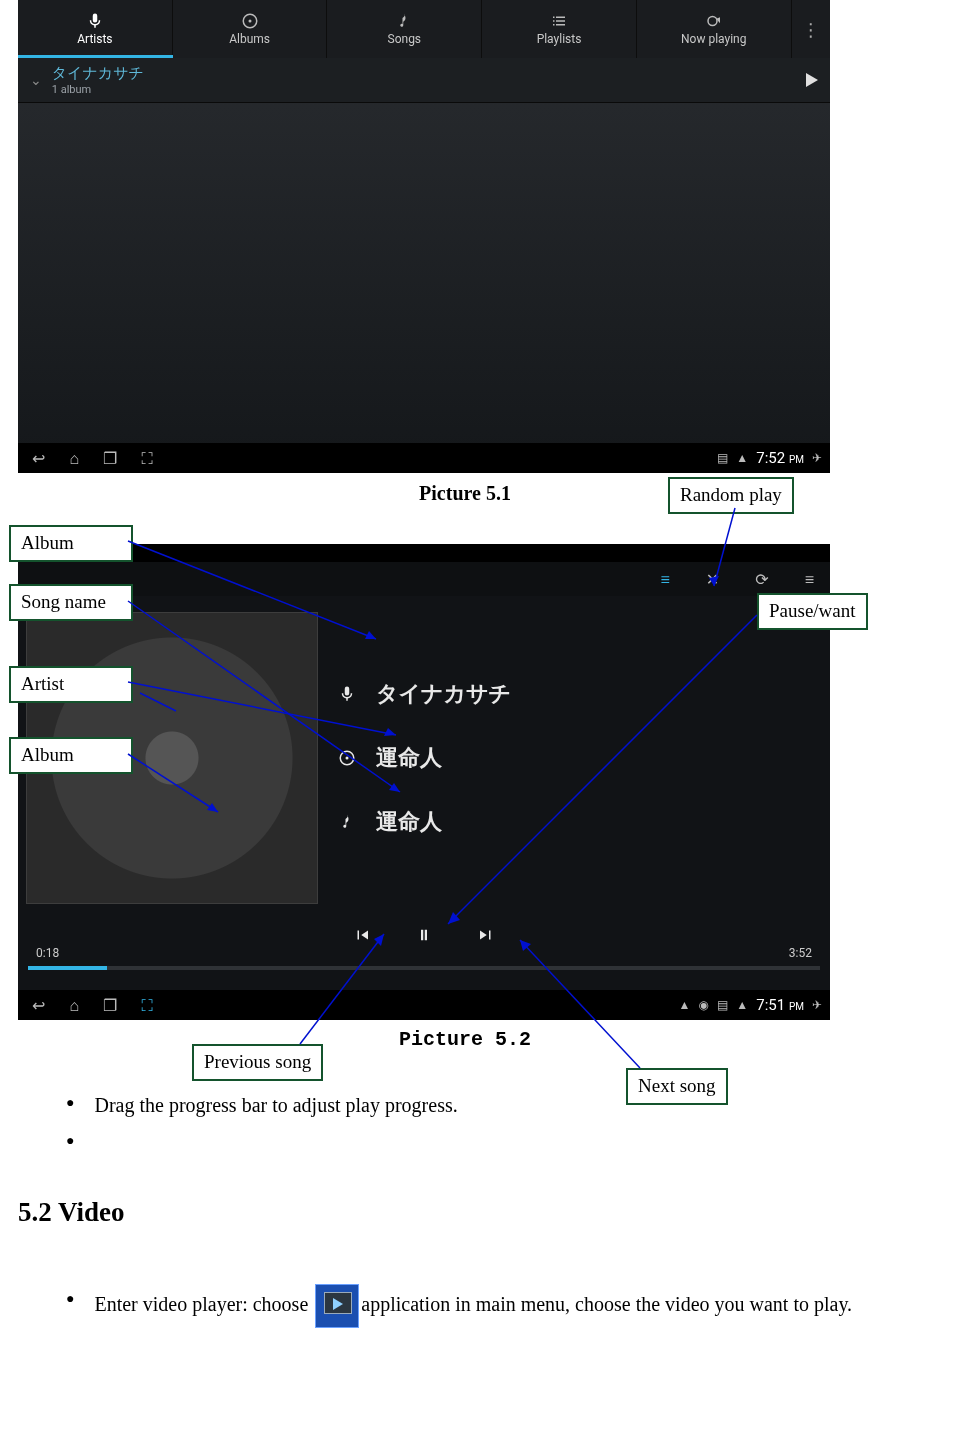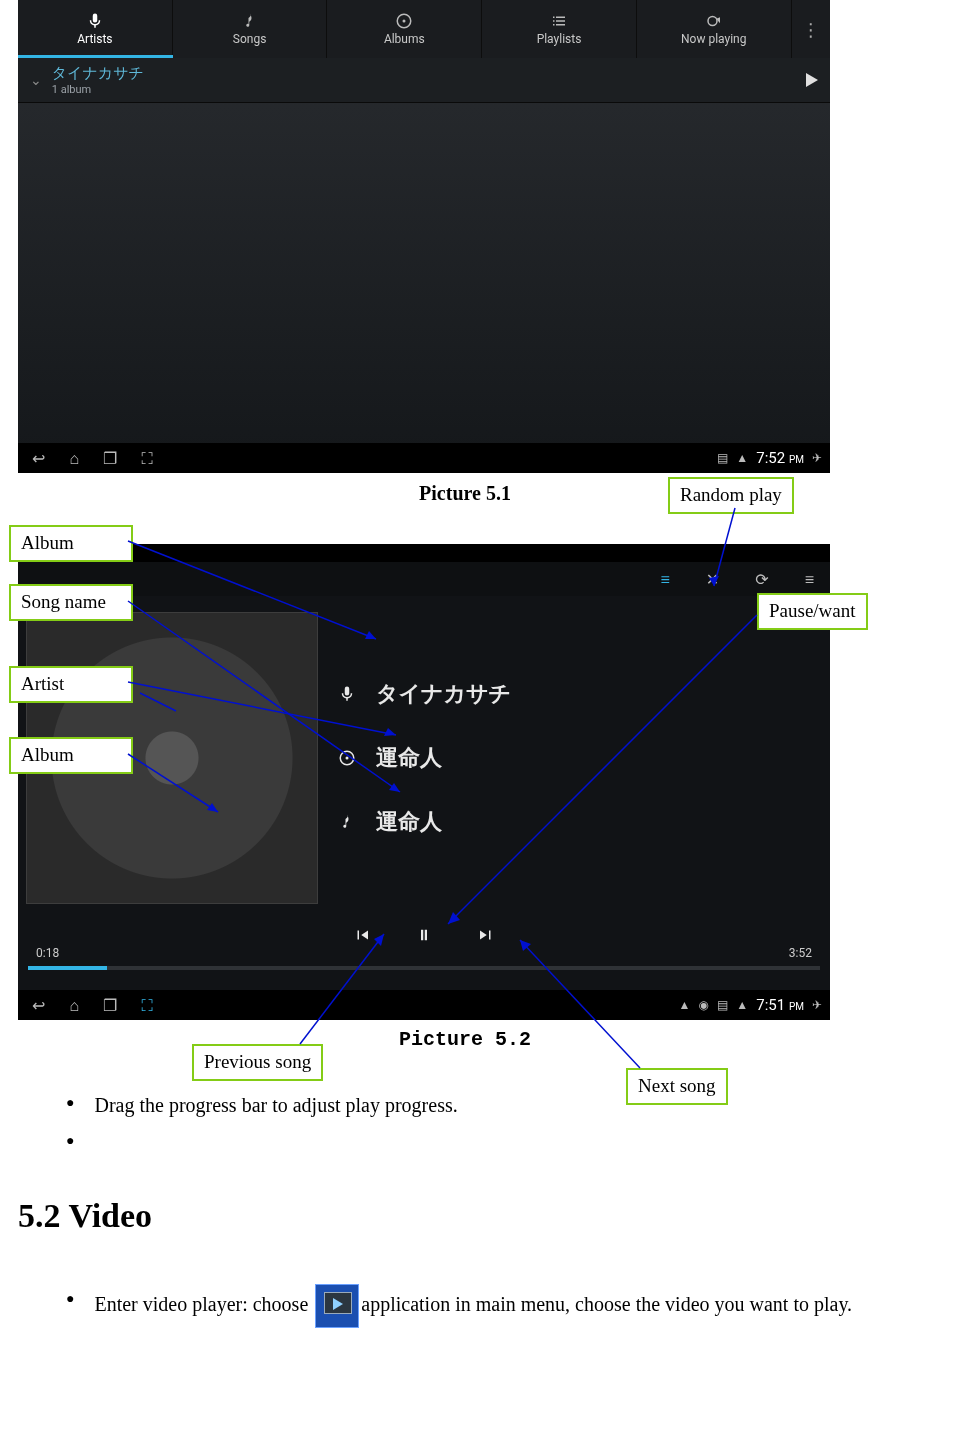--- a/index.html
+++ b/index.html
@@ -34,59 +34,59 @@
   .albumart{width:290px;height:290px;background:radial-gradient(circle at 50% 50%, #555 0 26px, #3a3a3a 27px 120px, #2a2a2a 121px 160px);border:1px solid #3d3d3d;position:relative;}
   .npinfo{flex:1;display:flex;flex-direction:column;justify-content:center;gap:34px;color:#e8e8e8;font-size:22px;font-weight:bold;}
   .npr{display:flex;align-items:center;gap:20px;}
   .npr svg{width:18px;height:18px;}
   .controls{display:flex;align-items:center;justify-content:center;gap:44px;padding:6px 0 2px;color:#eaeaea;}
   .controls svg{width:18px;height:18px;}
   .times{display:flex;justify-content:space-between;font-size:12px;color:#ccc;padding:0 18px;}
   .progress{height:4px;background:#2f3236;margin:6px 10px;position:relative;}
   .progress .bar{position:absolute;left:0;top:0;bottom:0;width:10%;background:#33b5e5;}
   
-  .label{position:absolute;background:#fff;border:2px solid #84cc16;font-family:"Times New Roman",serif;font-size:19px;padding:5px 10px;line-height:1.2;}
+  .label{position:absolute;background:#fff;border:2px solid #14532d;font-family:"Times New Roman",serif;font-size:19px;padding:5px 10px;line-height:1.2;}
   .ptitle{position:absolute;font-family:"Times New Roman",serif;font-weight:bold;font-size:20px;left:12px;right:0;text-align:center;}
   .p2title{font-family:"SimSun","Courier New",monospace;font-size:20px;}
   svg.leader{position:absolute;overflow:visible;pointer-events:none;}
   svg.leader line{stroke:#0010d0;stroke-width:1.5;}
   svg.leader polygon{fill:#0010d0;}
   .body{position:absolute;font-family:"Times New Roman",serif;font-size:20px;line-height:1.7;}
   .body .bul{display:flex;gap:20px;margin:4px 0;}
   .body .bul .dot{font-size:14px;line-height:30px;}
-  .h2{position:absolute;font-family:"Times New Roman",serif;font-weight:bold;font-size:34px;}
+  .h2{position:absolute;font-family:"Times New Roman",serif;font-weight:bold;font-size:27px;}
   .vicon{display:inline-block;width:42px;height:42px;vertical-align:middle;background:#1b4fb0;position:relative;border:1px solid #6aa0ff;margin:0 2px;}
   .vicon::before{content:"";position:absolute;left:8px;top:7px;width:26px;height:20px;background:#2b3640;border:1px solid #9ab;}
   .vicon::after{content:"";position:absolute;left:17px;top:13px;width:0;height:0;border-left:10px solid #8fd0ff;border-top:6px solid transparent;border-bottom:6px solid transparent;}
 </style>
 </head>
 <body>
 
 <div class="page">
 
   <div class="shot shot1">
     <div class="tabs">
       <div class="tab active">
         <svg viewBox="0 0 24 24" fill="#fff">
             <path d="M12 14a3 3 0 003-3V5a3 3 0 10-6 0v6a3 3 0 003 3zm5-3a5 5 0 01-10 0H5a7 7 0 006 6.9V21h2v-3.1A7 7 0 0019 11h-2z"></path>
           </svg>
         <span>Artists</span>
       </div>
       <div class="tab">
         <svg viewBox="0 0 24 24" fill="#bbb">
-            <path d="M12 2c1 2 2 4 2 6 0 3-2 4-3 5v5a2 2 0 11-1-2V8c1-1 3-2 3-4 0-1-1-2-1-2z"></path>
-          </svg>
-        <span>Songs</span>
-      </div>
-      <div class="tab">
-        <svg viewBox="0 0 24 24" fill="#bbb">
             <circle cx="12" cy="12" r="9" fill="none" stroke="#bbb" stroke-width="2"></circle>
             <circle cx="12" cy="12" r="2"></circle>
           </svg>
         <span>Albums</span>
+      </div>
+      <div class="tab">
+        <svg viewBox="0 0 24 24" fill="#bbb">
+            <path d="M12 2c1 2 2 4 2 6 0 3-2 4-3 5v5a2 2 0 11-1-2V8c1-1 3-2 3-4 0-1-1-2-1-2z"></path>
+          </svg>
+        <span>Songs</span>
       </div>
       <div class="tab">
         <svg viewBox="0 0 24 24" fill="#bbb">
             <path d="M4 6h2v2H4zm4 0h12v2H8zM4 11h2v2H4zm4 0h12v2H8zM4 16h2v2H4zm4 0h12v2H8z"></path>
           </svg>
         <span>Playlists</span>
       </div>
       <div class="tab">
         <svg viewBox="0 0 24 24" fill="#bbb">
             <circle cx="10" cy="12" r="6" fill="none" stroke="#bbb" stroke-width="2"></circle>

